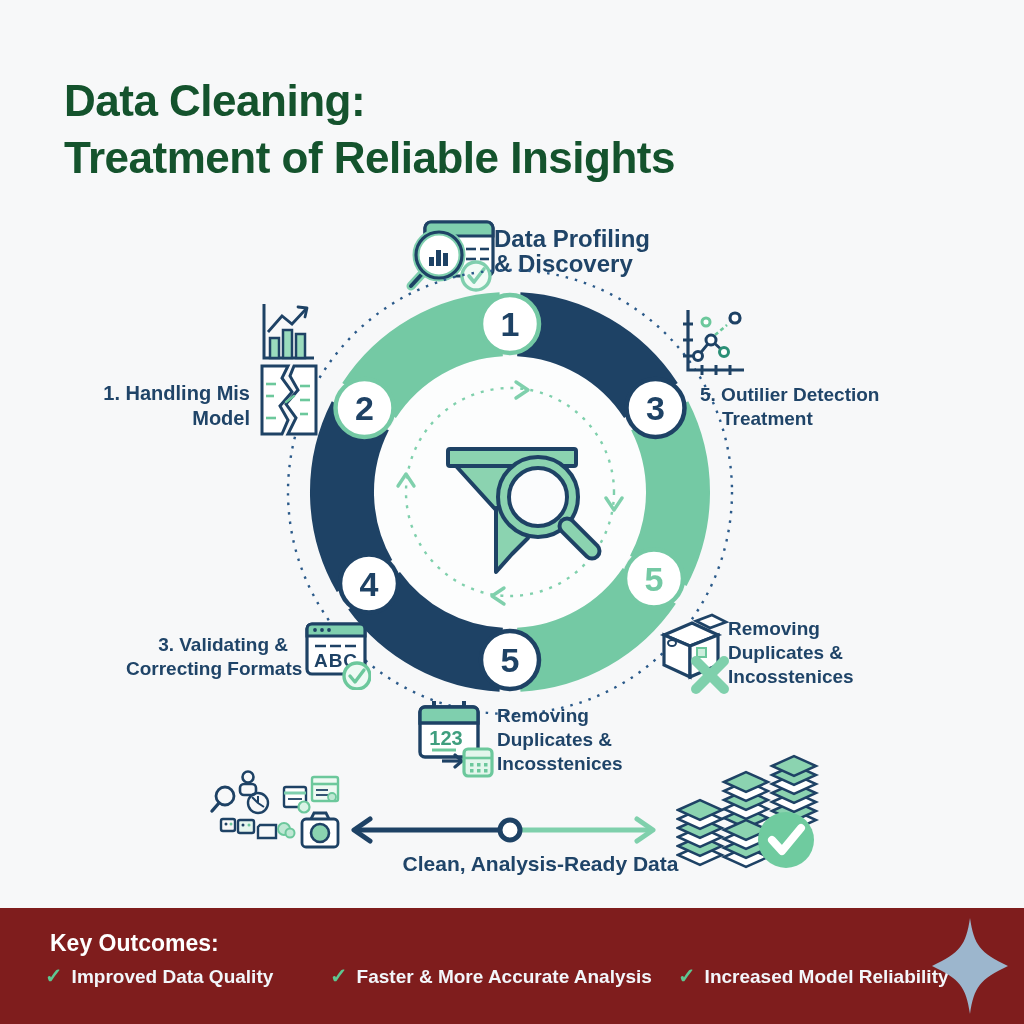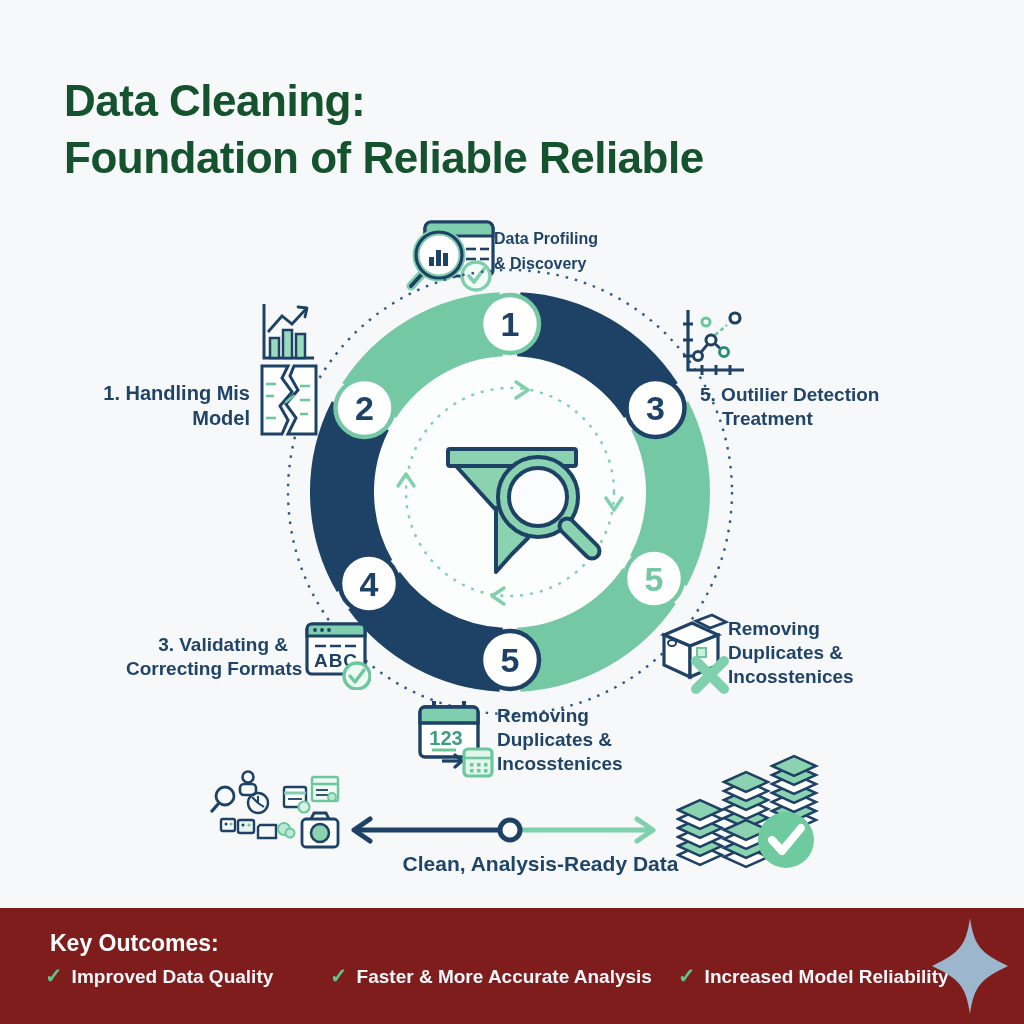--- a/index.html
+++ b/index.html
@@ -10,21 +10,21 @@
   .abs { position:absolute; }
 
   .title { left:64px; top:72px; color:#14532d; font-weight:bold; font-size:44px;
            line-height:57px; letter-spacing:-0.5px; }
 
   .step-label { color:#1f4468; font-weight:bold; font-size:19px; line-height:24px; }
   .step-label div { white-space:nowrap; }
   .ta-right { text-align:right; }
   .indent { margin-left:22px; }
 
-  .profiling-label { left:494px; top:226px; font-size:16px; line-height:25px; }
+  .profiling-label { left:494px; top:226px; font-size:24px; line-height:25px; }
   .missing-label   { left:88px;  top:381px; width:162px; font-size:20px; line-height:25px; }
   .outlier-label   { left:700px; top:383px; width:210px; }
   .formats-label   { left:126px; top:633px; width:162px; }
   .dup-side-label  { left:728px; top:617px; }
   .dup-bottom-label{ left:497px; top:704px; }
 
   .flow-label { color:#1f4468; font-weight:bold; font-size:21px; text-align:center; white-space:nowrap; }
   .raw-label   { left:168px; top:850px; width:230px; }
   .clean-label { left:398px; top:852px; width:285px; }
 
@@ -39,21 +39,21 @@
   .badge-num { font-size:34px; fill:#1e4265; }
   .badge-num.green { fill:#74c9a4; }
 </style>
 </head>
 <body>
 
 <div class="canvas">
 
   <div class="abs title">
     <div>Data Cleaning:</div>
-    <div>Foundation of Reliable Reliable</div>
+    <div>Treatment of Reliable Insights</div>
   </div>
 
   <div class="abs" style="left:406px; top:219px;">
     <svg width="92" height="74" viewBox="0 0 92 74">
       <rect x="19" y="3" width="68" height="54" rx="6" fill="#ffffff" stroke="#1e4265" stroke-width="3.2"></rect>
       <path d="M25,3 h56 a6,6 0 0 1 6,6 v8 h-68 v-8 a6,6 0 0 1 6,-6 Z" fill="#7fcfae" stroke="#1e4265" stroke-width="3.2"></path>
       <line x1="60" y1="30" x2="70" y2="30" stroke="#1e4265" stroke-width="2.6"></line>
       <line x1="74" y1="30" x2="83" y2="30" stroke="#1e4265" stroke-width="2.6"></line>
       <line x1="60" y1="40" x2="70" y2="40" stroke="#1e4265" stroke-width="2.6"></line>
       <line x1="74" y1="40" x2="83" y2="40" stroke="#1e4265" stroke-width="2.6"></line>

